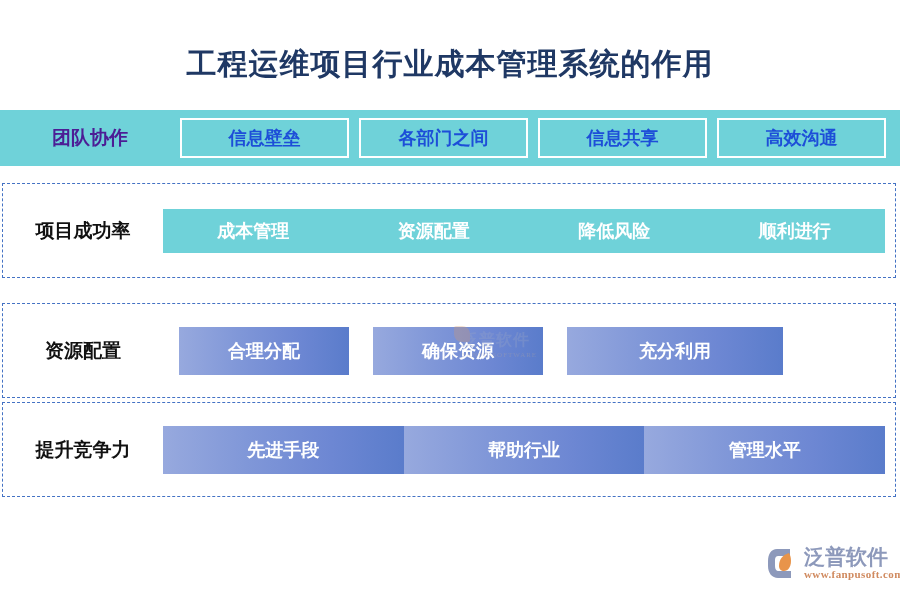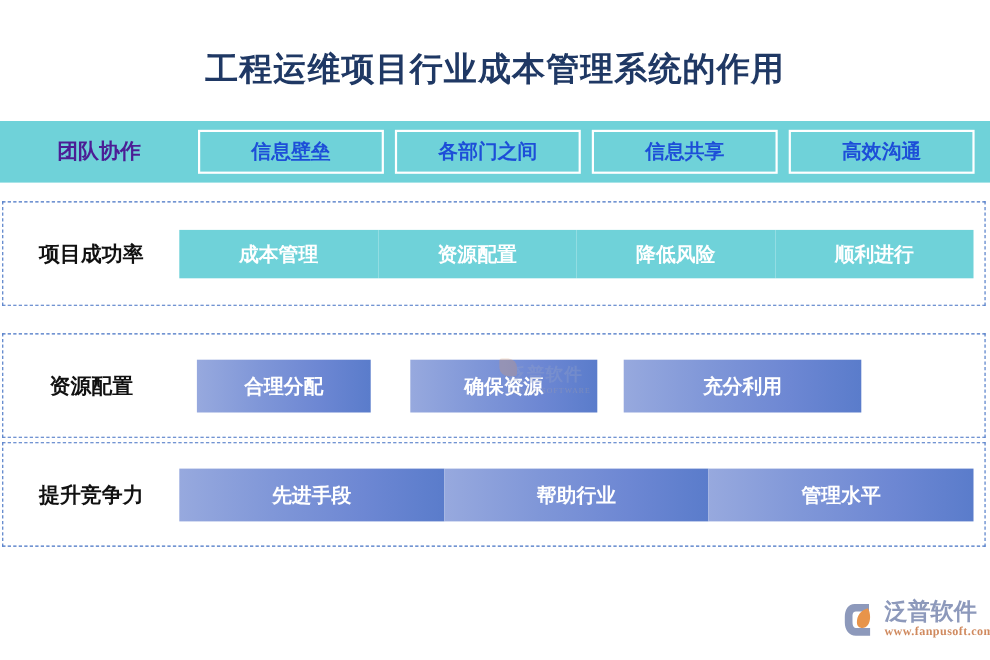--- a/index.html
+++ b/index.html
@@ -125,21 +125,21 @@
     color: #ffffff;
     font-size: 18px;
     font-weight: bold;
     white-space: nowrap;
   }
   .dashed-items.flexible .chip-blue { flex: 1 1 0; }
 
   
   #row-resource .dashed-items { gap: 0; position: relative; padding-right: 0; }
   #row-resource .chip-blue { position: absolute; top: 50%; transform: translateY(-50%); }
-  #res-0 { left: 16px;  width: 158px; }
+  #res-0 { left: 16px;  width: 170px; }
   #res-1 { left: 210px; width: 170px; }
   #res-2 { left: 404px; width: 216px; }
 
   
   .watermark {
     position: absolute;
     left: 462px;
     top: 322px;
     width: 120px;
     height: 44px;

